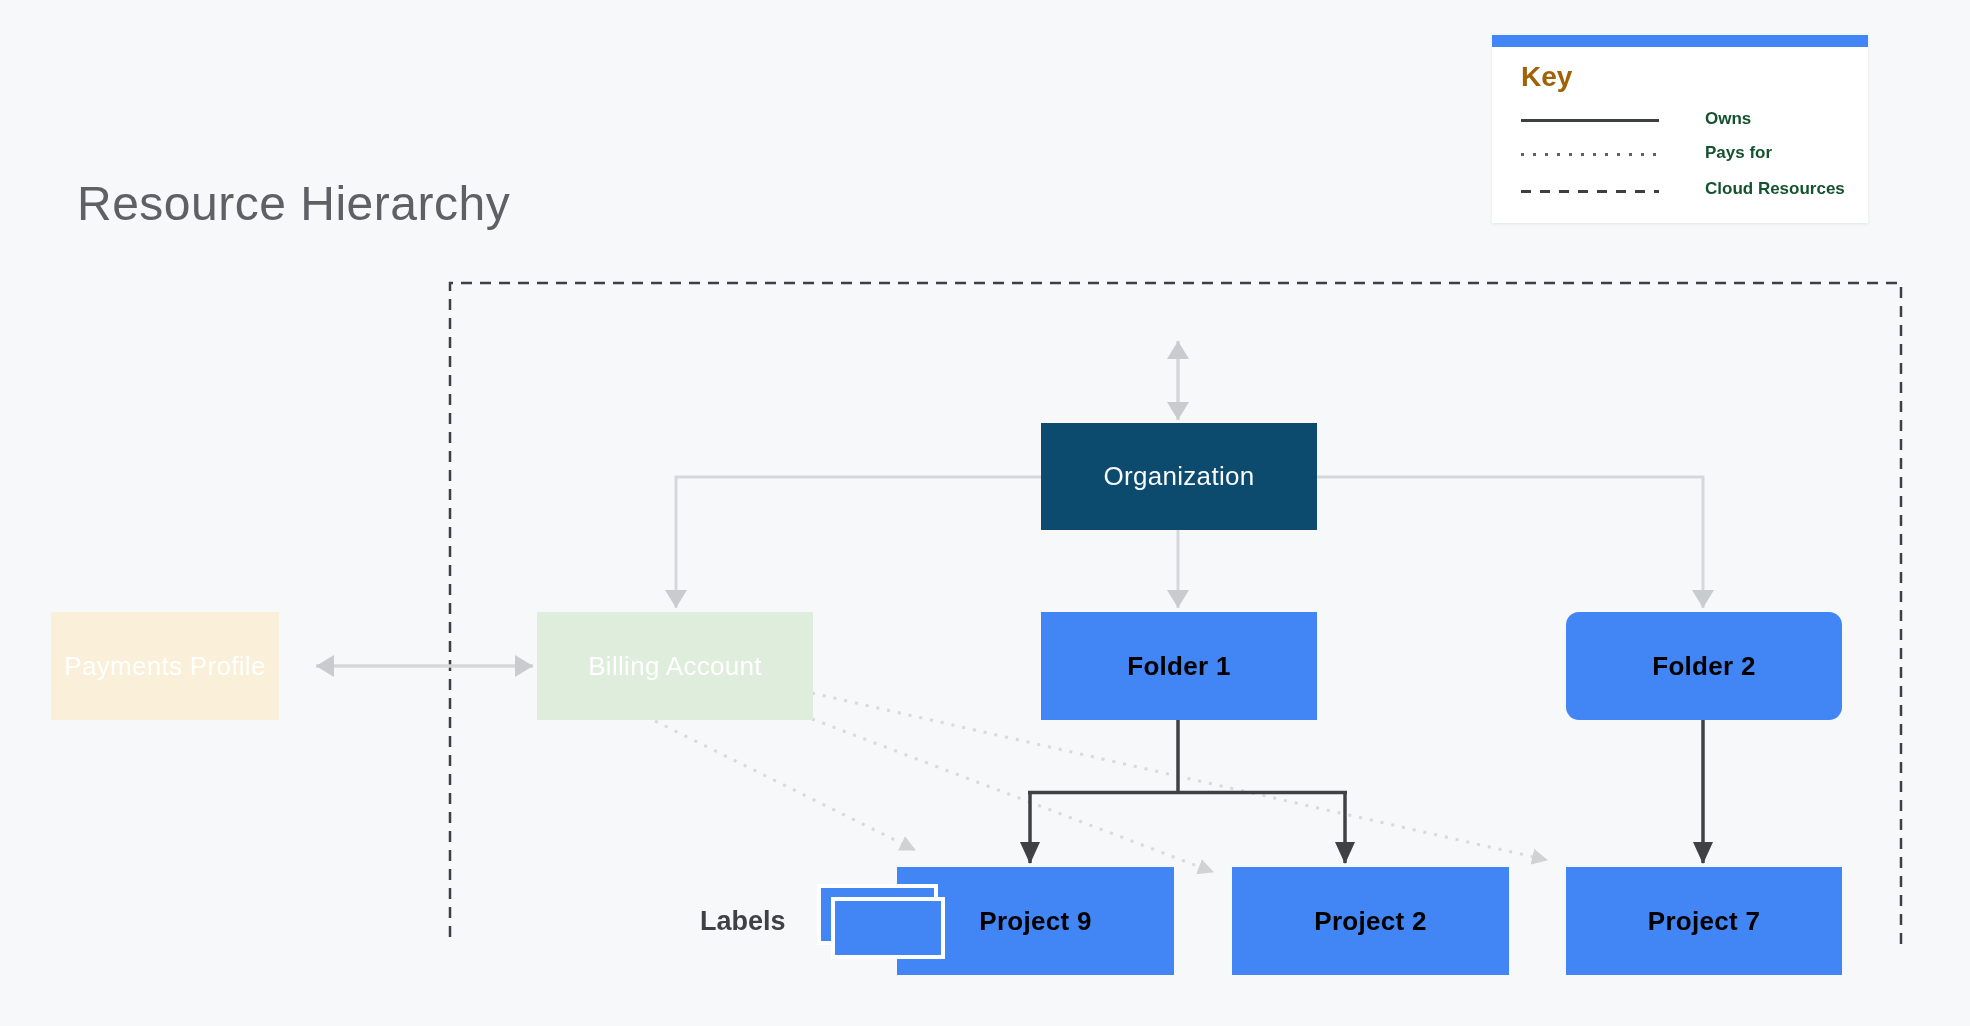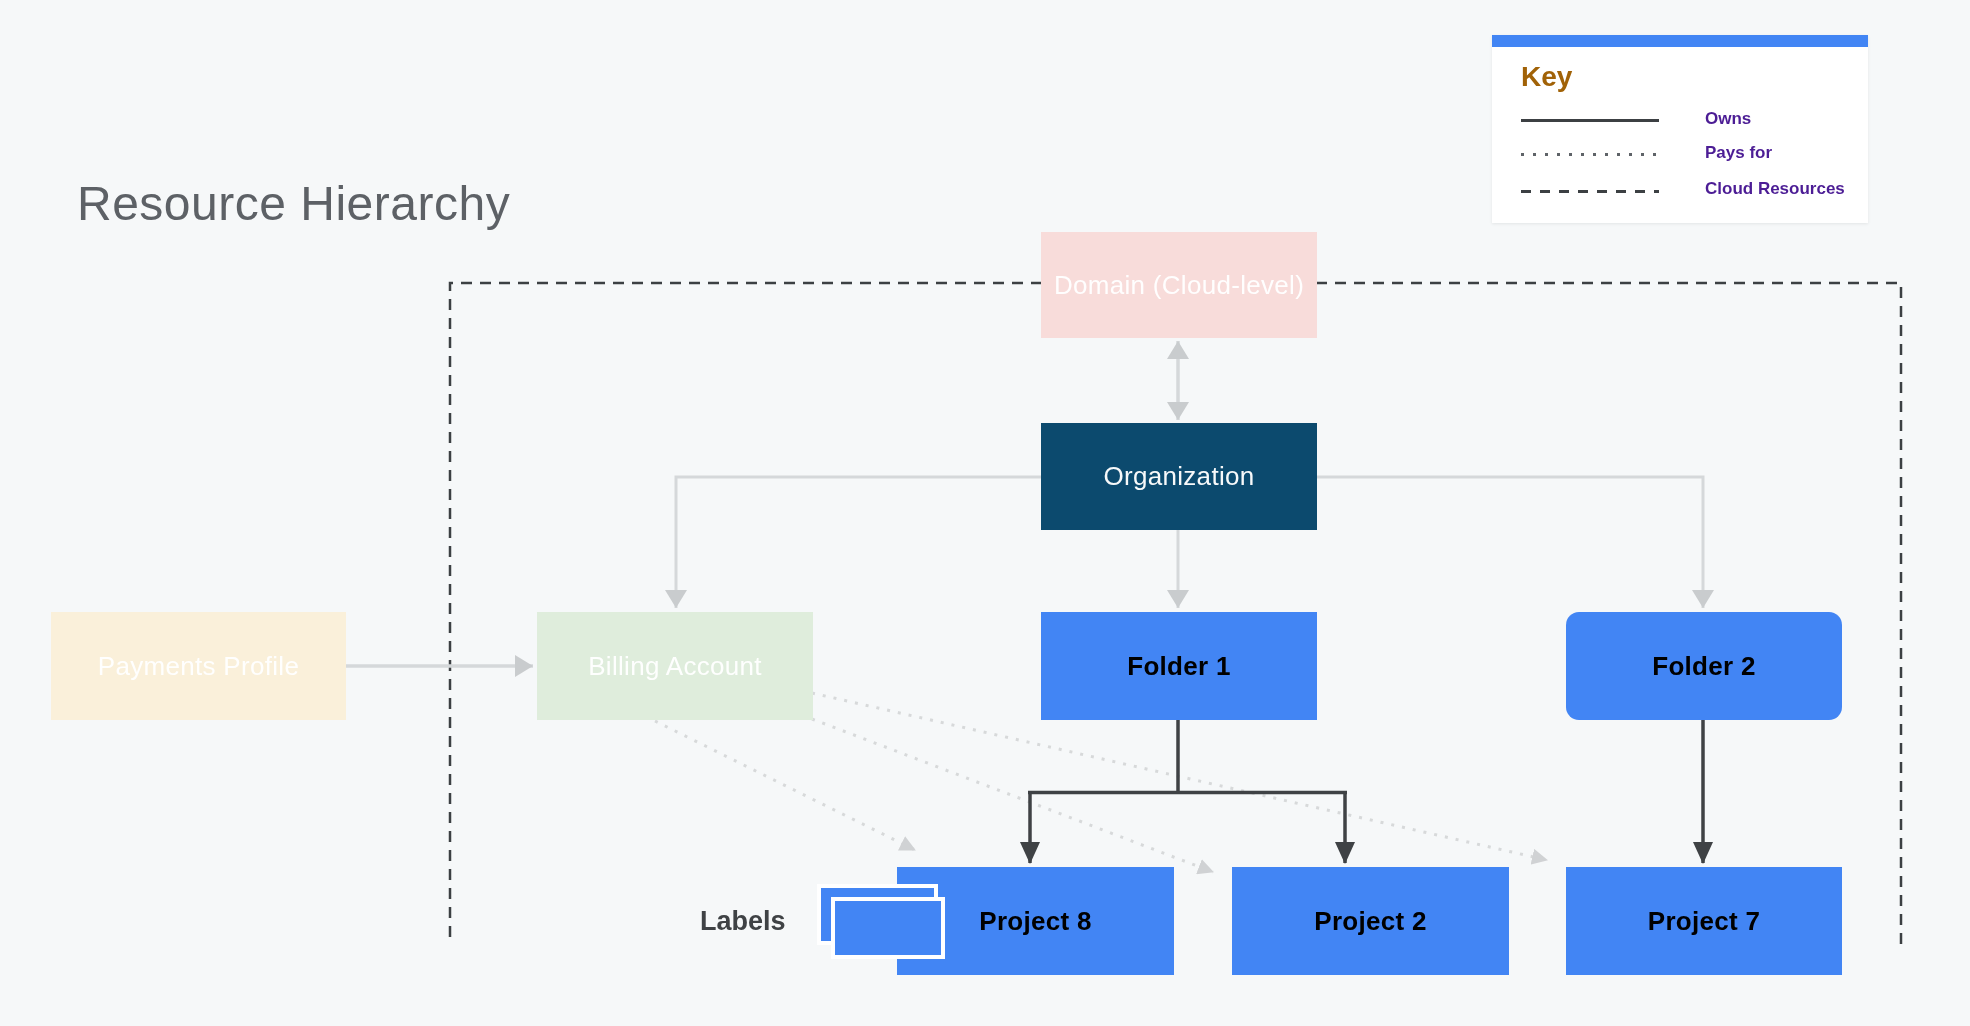--- a/index.html
+++ b/index.html
@@ -19,21 +19,21 @@
   .node {
     position:absolute; z-index:2;
     display:flex; align-items:center; justify-content:center;
     letter-spacing:0.3px;
   }
   .pastel { font-size:26px; font-weight:400; color:rgba(255,255,255,0.97); }
   .bluebox { background:#4285f4; font-size:26px; font-weight:700; color:#000000; }
 
   .domain       { left:1041px; top:232px; width:276px; height:106px; background:#f8dcda; }
   .organization { left:1041px; top:423px; width:276px; height:107px; background:#0c4a6e; }
-  .payments     { left:51px;   top:612px; width:295px; height:108px; background:#faf0da; }
+  .payments     { left:51px;   top:612px; width:228px; height:108px; background:#faf0da; }
   .billing      { left:537px;  top:612px; width:276px; height:108px; background:#dfeddc; }
   .folder1      { left:1041px; top:612px; width:276px; height:108px; }
   .folder2      { left:1566px; top:612px; width:276px; height:108px;border-radius:13px; }
   .project1     { left:897px;  top:867px; width:277px; height:108px; }
   .project2     { left:1232px; top:867px; width:277px; height:108px; }
   .project3     { left:1566px; top:867px; width:276px; height:108px; }
 
   
   .key-panel {
     position:absolute; left:1492px; top:35px; width:376px; height:188px;
@@ -43,21 +43,21 @@
   .key-heading {
     position:absolute; left:29px; top:26px;
     font-size:28px; font-weight:700; color:#a16207;
   }
   .key-sample { position:absolute; left:29px; width:138px; height:3px; }
   .sample-solid  { top:84px;  background:#3c4043; }
   .sample-dotted { top:118px; background:repeating-linear-gradient(90deg,#5f6368 0 3px,transparent 3px 12px); }
   .sample-dashed { top:155px; background:repeating-linear-gradient(90deg,#3c4043 0 10px,transparent 10px 19px); }
   .key-label {
     position:absolute; left:213px; width:140px;
-    font-size:17px; font-weight:700; color:#4c1d95; line-height:21px;
+    font-size:17px; font-weight:700; color:#14532d; line-height:21px;
   }
   .label-owns  { top:73px; }
   .label-pays  { top:107px; }
   .label-cloud { top:143px; }
 
   
   .labels-caption {
     position:absolute; left:700px; top:906px; z-index:2;
     font-size:27px; font-weight:700; color:#3f4245;
   }
@@ -111,27 +111,26 @@
     <div class="key-bar"></div>
     <div class="key-heading">Key</div>
     <div class="key-sample sample-solid"></div>
     <div class="key-label label-owns">Owns</div>
     <div class="key-sample sample-dotted"></div>
     <div class="key-label label-pays">Pays for</div>
     <div class="key-sample sample-dashed"></div>
     <div class="key-label label-cloud">Cloud Resources</div>
   </div>
 
-  <div class="node pastel domain">Domain (Cloud-level)</div>
   <div class="node pastel organization">Organization</div>
   <div class="node pastel payments">Payments Profile</div>
   <div class="node pastel billing">Billing Account</div>
   <div class="node bluebox folder1">Folder 1</div>
   <div class="node bluebox folder2">Folder 2</div>
-  <div class="node bluebox project1">Project 8</div>
+  <div class="node bluebox project1">Project 9</div>
   <div class="node bluebox project2">Project 2</div>
   <div class="node bluebox project3">Project 7</div>
 
   <div class="labels-caption">Labels</div>
   <div class="card card-back"></div>
   <div class="card card-front"></div>
 
 </div>
 
 </body></html>

